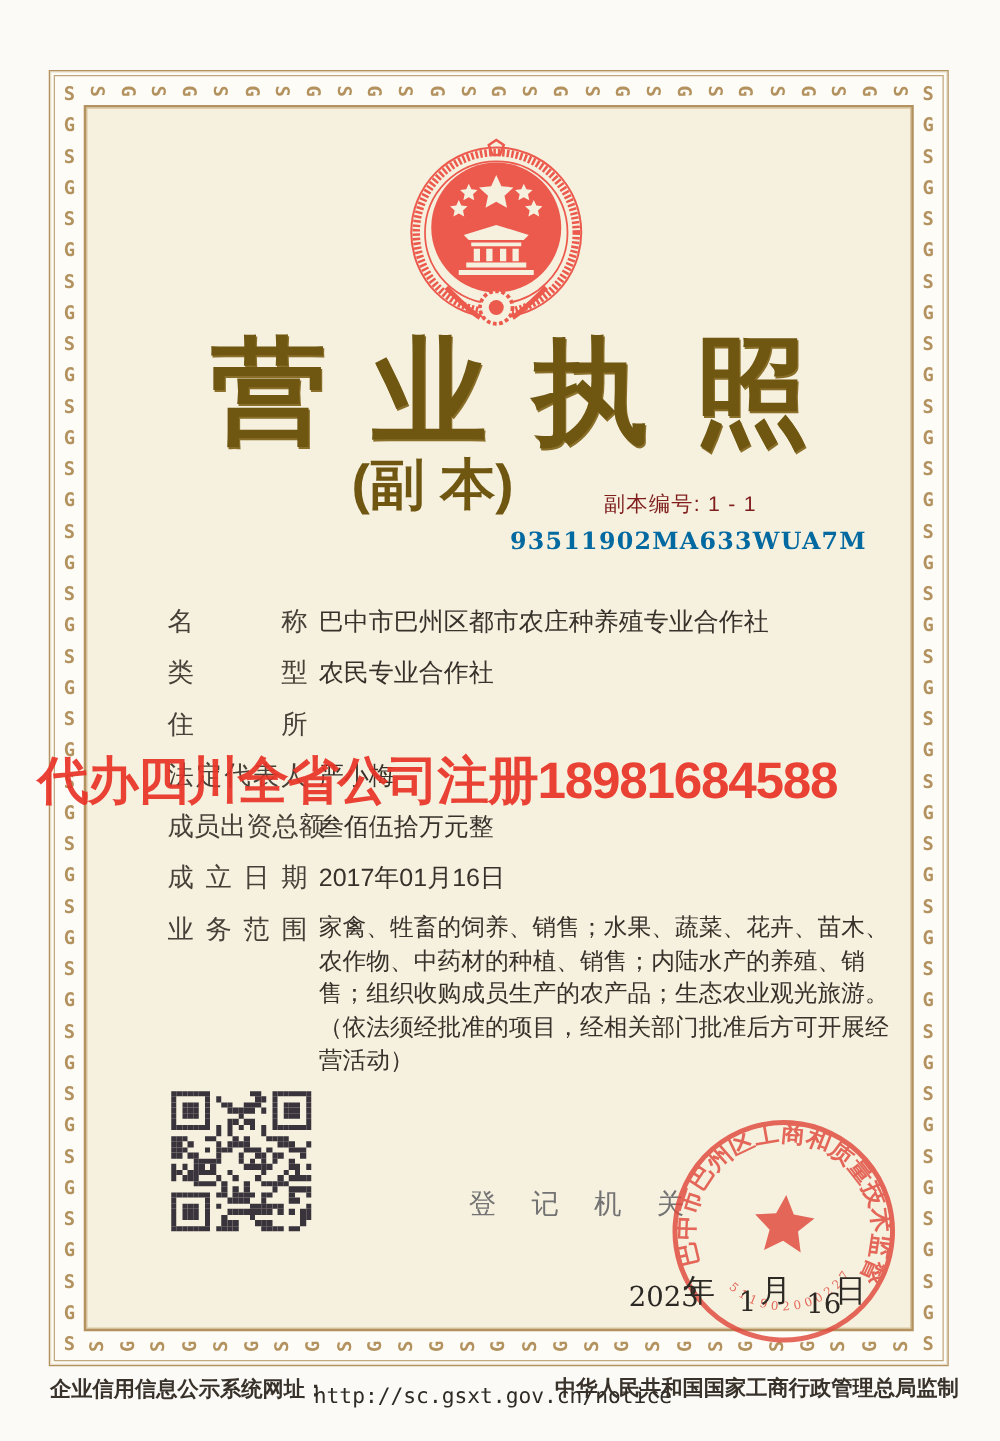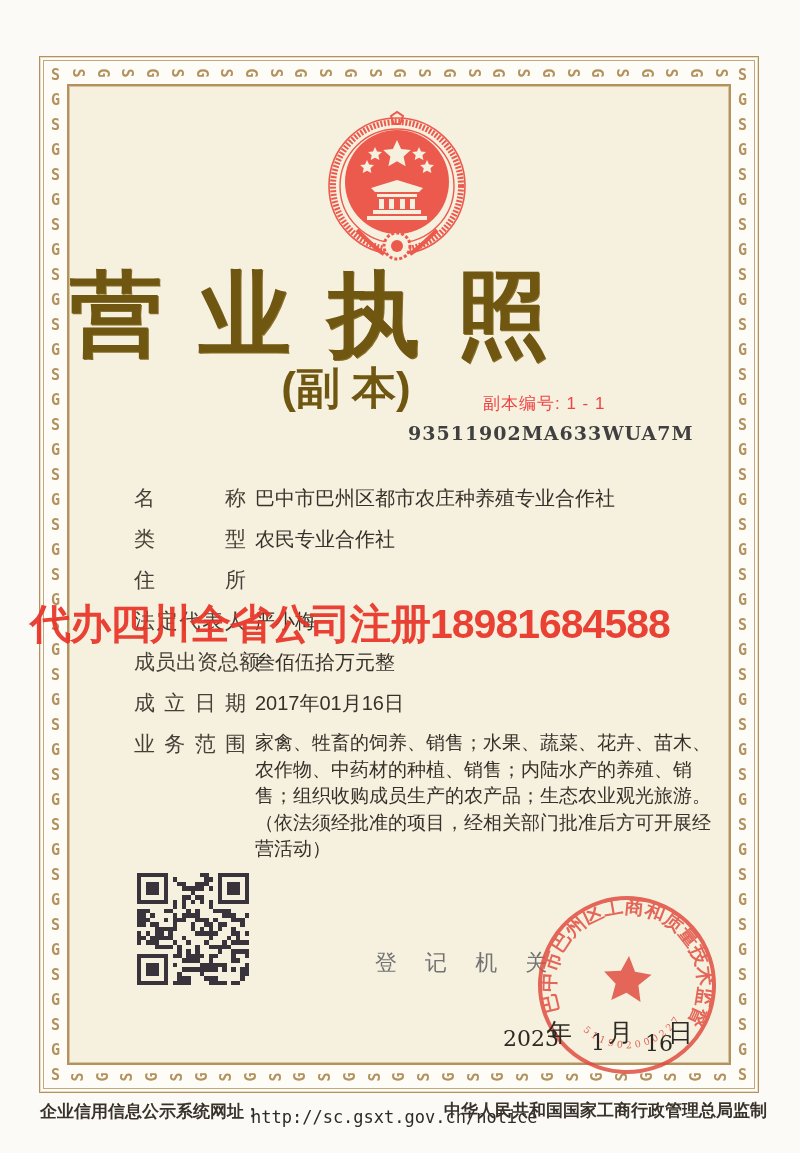--- a/index.html
+++ b/index.html
@@ -38,41 +38,40 @@
   .m-right  { top:4px; bottom:4px; right:4px;    width:21px;  flex-direction:column; justify-content:space-around; align-items:center; }
   .m-top span    { transform:rotate(90deg); }
   .m-bottom span { transform:rotate(-90deg); }
 
   
   .emblem { position:absolute; left:327px; top:110px; width:140px; height:162px; }
 
   
   .doc-title {
     position:absolute; left:0; top:268px; width:684px;
-    text-align:left; font-size:92px; font-weight:bold;
+    text-align:right; font-size:92px; font-weight:bold;
     letter-spacing:0.40em; padding-left:0.40em;
     color:#6f5712; line-height:1;
     text-shadow:1px 1px 0 #8a6f2a;
-    margin-left:33px;
   }
   .doc-subtitle {
     position:absolute; left:0; top:366px; width:692px;
     text-align:center; font-size:44px; font-weight:bold;
     color:#6f5712; line-height:1;
   }
   .copy-number {
     position:absolute; left:483px; top:392px;
-    font-size:17px; color:#ef4444; letter-spacing:1px;
+    font-size:17px; color:#7f1d1d; letter-spacing:1px;
   }
   .credit-row {
     position:absolute; left:408px; top:422px;
     display:flex; align-items:baseline; gap:13px;
   }
   .credit-label { font-size:19px; font-weight:bold; color:#3a342c; }
-  .credit-code  { font-size:19px; font-weight:600; color:#404040;
+  .credit-code  { font-size:19px; font-weight:600; color:#0369a1;
     font-family:"DejaVu Serif", serif; letter-spacing:1px; }
 
   
   .fields { position:absolute; left:134px; top:484px; width:590px; }
   .frow { display:flex; align-items:flex-start; margin-bottom:13px; min-height:28px; }
   .flabel {
     display:inline-flex; justify-content:space-between;
     width:112px; flex:0 0 112px;
     font-size:21px; font-weight:500; color:#474038; line-height:28px;
   }

